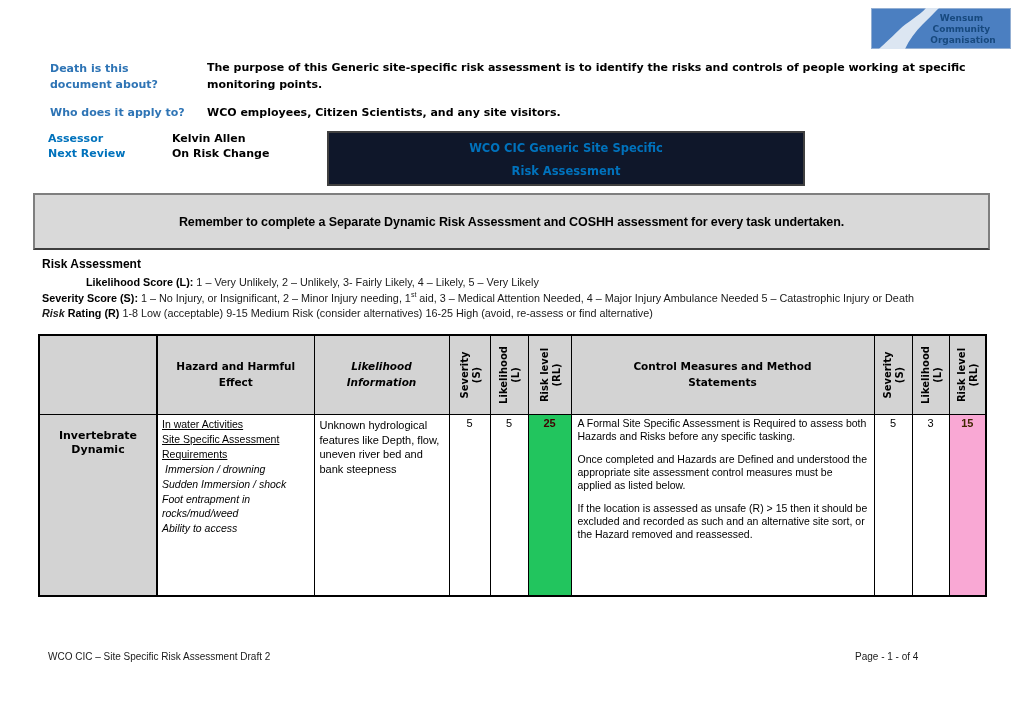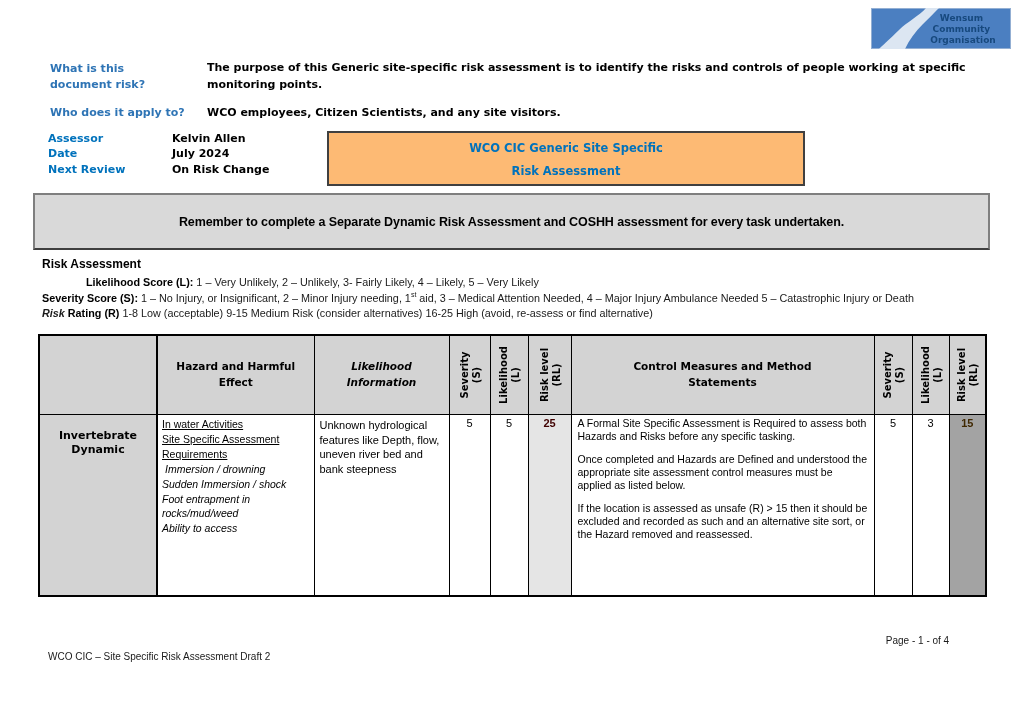--- a/index.html
+++ b/index.html
@@ -11,21 +11,21 @@
   
   .logo{right:13px;top:8px;width:140px;height:41px;}
   
   .qlabel{color:#2E74B5;font-weight:bold;font-size:11px;line-height:1.45;}
   .qtext{font-weight:bold;font-size:11px;line-height:1.5;color:#000;}
   
   .metalabel{color:#0072BC;font-weight:bold;font-size:11px;line-height:1.4;}
   .metavalue{color:#000;font-weight:bold;font-size:11px;line-height:1.4;}
   
   .titlebox{
-    left:327px;top:131px;width:474px;height:51px;background:#fdba74;
+    left:327px;top:131px;width:474px;height:51px;background:#0f172a;
     border:2px solid #404040;text-align:center;color:#0072BC;font-weight:bold;font-size:11.5px;
   }
   .titlebox .tl1{margin-top:8px;}
   .titlebox .tl2{margin-top:9px;}
   
   .banner{
     left:33px;top:193px;width:953px;height:53px;background:#d9d9d9;
     border:2px solid #7f7f7f;border-bottom-color:#3f3f3f;
     display:flex;align-items:center;justify-content:center;
   }
@@ -48,55 +48,51 @@
   td.rot{position:relative;}
   .vtext{position:absolute;left:50%;top:50%;transform:translate(-50%,-50%) rotate(-90deg);
     white-space:nowrap;text-align:center;font-size:10px;line-height:1.15;font-weight:bold;}
   td.cat{background:#d3d3d3;text-align:center;font-family:"DejaVu Sans",sans-serif;
     font-weight:bold;font-size:11px;padding-top:14px !important;line-height:1.3;}
   td.hazard{padding:2px 3px 0 4px !important;font-size:10.5px;line-height:1.42;}
   td.hazard .u{text-decoration:underline;}
   td.hazard .i{font-style:italic;}
   td.linfo{padding:3px 3px 0 5px !important;font-size:11px;line-height:1.32;}
   td.val{text-align:center;font-size:11px;padding-top:2px !important;}
-  td.val-red{background:#e5e5e5;text-align:center;font-size:11px;font-weight:bold;color:#400000;padding-top:2px !important;}
-  td.val-amber{background:#a3a3a3;text-align:center;font-size:11px;font-weight:bold;color:#402800;padding-top:2px !important;}
+  td.val-red{background:#22c55e;text-align:center;font-size:11px;font-weight:bold;color:#400000;padding-top:2px !important;}
+  td.val-amber{background:#f9a8d4;text-align:center;font-size:11px;font-weight:bold;color:#402800;padding-top:2px !important;}
   td.control{padding:2px 5px 0 6px !important;font-size:10.5px;line-height:1.24;}
   td.control p{margin:0 0 10px 0;}
   
   .footer{font-family:"Liberation Sans",sans-serif;font-size:10px;color:#1a1a1a;}
 </style>
 </head>
 <body>
 
 <div class="abs logo">
   <svg width="140" height="41" viewBox="0 0 140 41">
     <rect x="0.5" y="0.5" width="139" height="40" fill="#4b7fc1" stroke="#93afd3"></rect>
     <path d="M55,0 C48,8 36,14 28,22 C20,30 14,35 8,41 L34,41 C38,32 44,24 52,16 C58,10 63,5 68,0 Z" fill="#dce6f2"></path>
     <text text-anchor="middle" x="92" font-family="DejaVu Sans, sans-serif" font-size="9" font-weight="bold" fill="#17497e">
       <tspan x="92" y="13">Wensum</tspan>
       <tspan x="92" y="24">Community</tspan>
       <tspan x="92" y="35">Organisation</tspan>
     </text>
   </svg>
 </div>
 
-<div class="abs qlabel" style="left:50px;top:61px;width:125px;">What is this document risk?</div>
+<div class="abs qlabel" style="left:50px;top:61px;width:125px;">Death is this document about?</div>
 <div class="abs qtext" style="left:207px;top:60px;width:778px;">The purpose of this Generic site-specific risk assessment is to identify the risks and controls of people working at specific monitoring points.</div>
 <div class="abs qlabel" style="left:50px;top:105px;width:170px;">Who does it apply to?</div>
 <div class="abs qtext" style="left:207px;top:105px;width:700px;">WCO employees, Citizen Scientists, and any site visitors.</div>
 
 <div class="abs" style="left:48px;top:131px;width:280px;">
   <div style="display:flex;">
     <div class="metalabel" style="width:124px;">Assessor</div>
     <div class="metavalue">Kelvin Allen</div>
-  </div>
-  <div style="display:flex;">
-    <div class="metalabel" style="width:124px;">Date</div>
-    <div class="metavalue">July 2024</div>
   </div>
   <div style="display:flex;">
     <div class="metalabel" style="width:124px;">Next Review</div>
     <div class="metavalue">On Risk Change</div>
   </div>
 </div>
 
 <div class="abs titlebox">
   <div class="tl1">WCO CIC Generic Site Specific</div>
   <div class="tl2">Risk Assessment</div>
@@ -187,13 +183,13 @@
       <p>If the location is assessed as unsafe (R) &gt; 15 then it should be excluded and recorded as such and an alternative site sort, or the Hazard removed and reassessed.</p>
     </td>
     <td class="val">5</td>
     <td class="val">3</td>
     <td class="val-amber">15</td>
   </tr>
 </tbody>
   </table>
 
 <div class="abs footer" style="left:48px;top:651px;">WCO CIC – Site Specific Risk Assessment Draft 2</div>
-<div class="abs footer" style="left:855px;top:635px;width:125px;text-align:center;">Page - 1 - of 4</div>
+<div class="abs footer" style="left:855px;top:651px;width:125px;text-align:left;">Page - 1 - of 4</div>
 
 </body></html>

